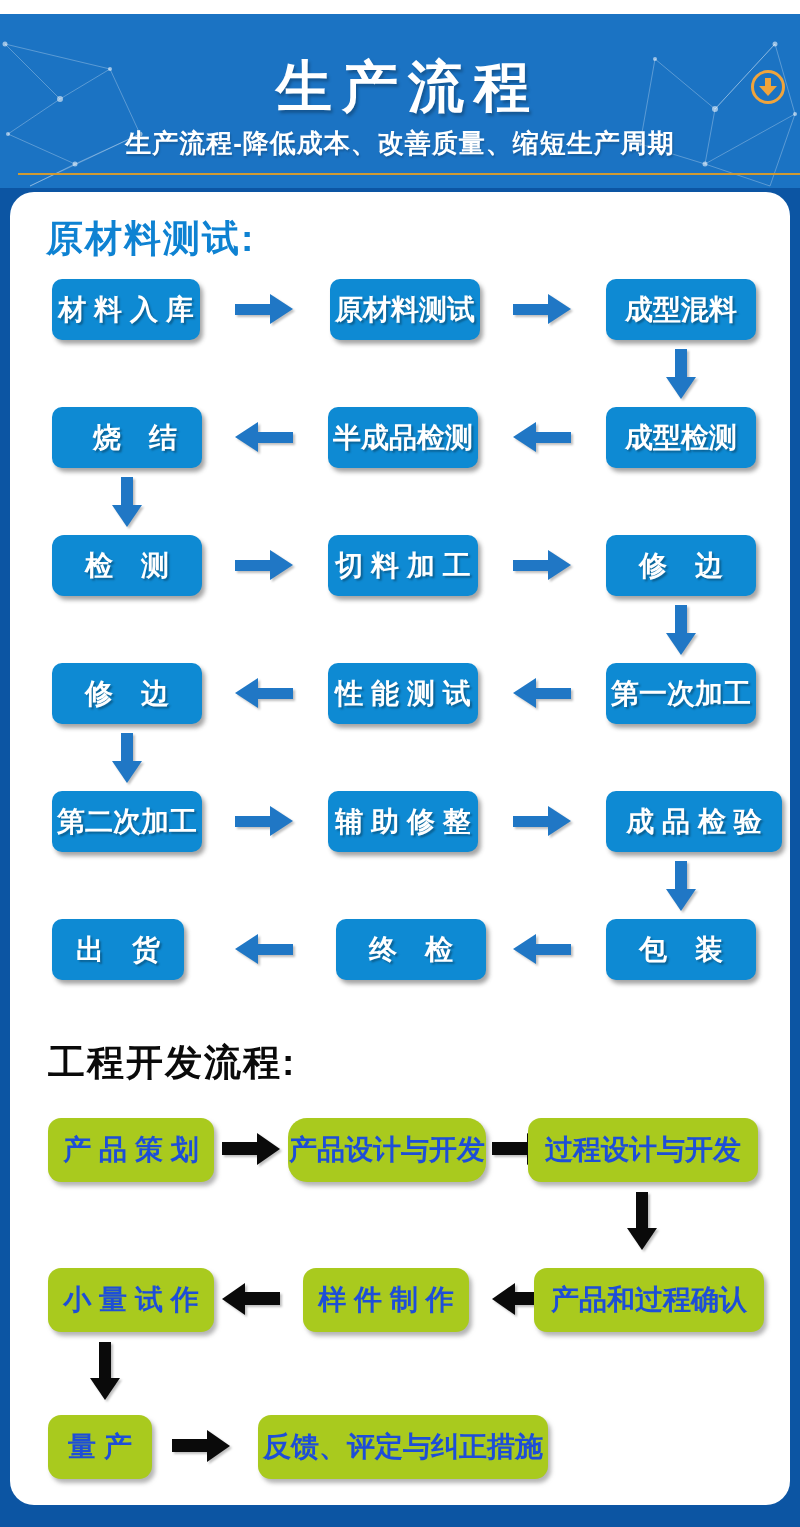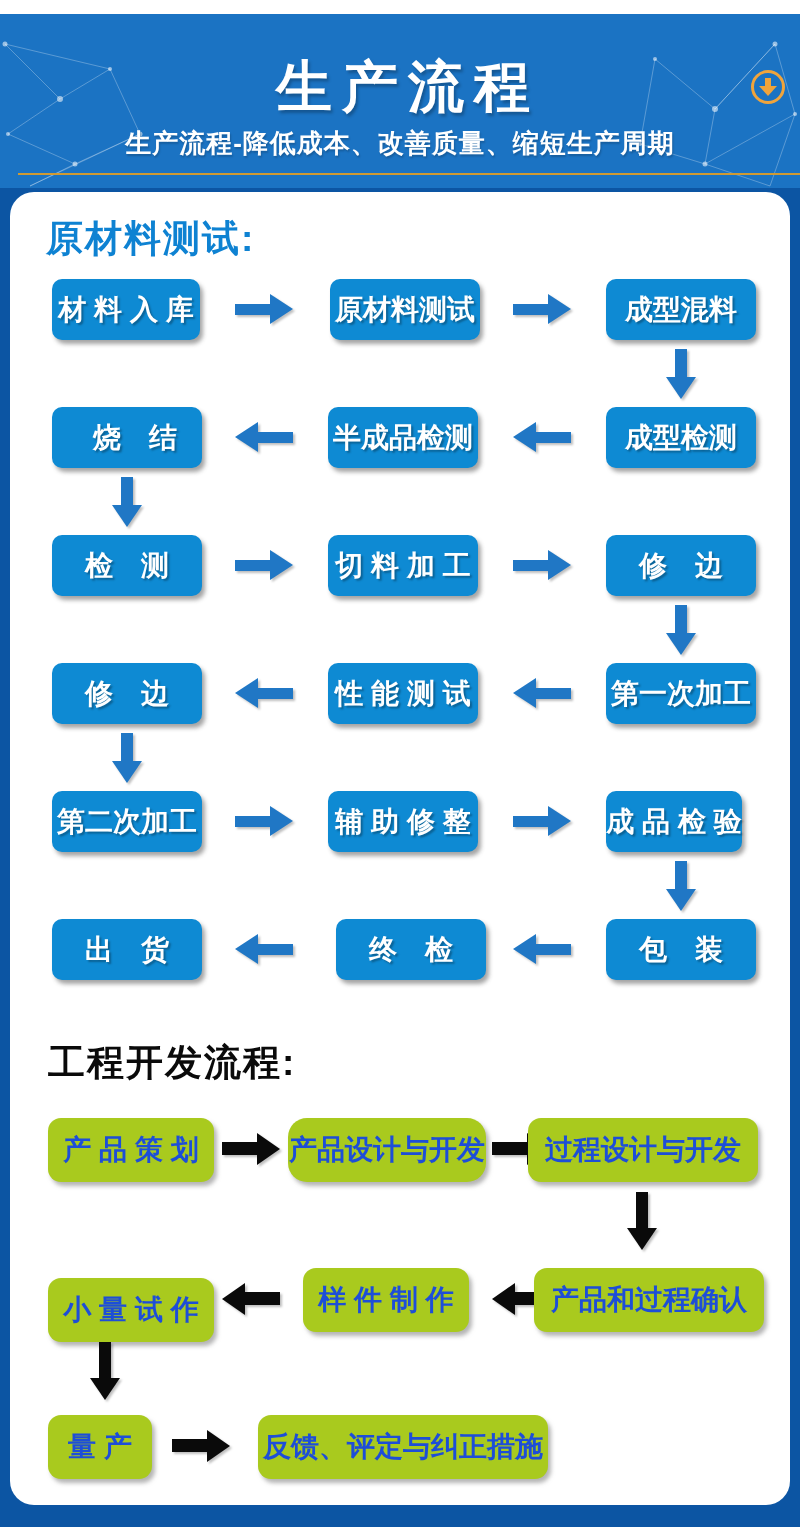--- a/index.html
+++ b/index.html
@@ -140,21 +140,21 @@
     <div class="arrow-h left" style="left:503px;top:230px;">
         <span class="shaft"></span>
         <span class="head"></span>
       </div>
     <div class="box blue" style="left:596px;top:215px;width:150px;">成型检测</div>
     <div class="arrow-v" style="left:102px;top:285px;">
         <span class="shaft"></span>
         <span class="head"></span>
       </div>
 
-    <div class="box blue" style="left:42px;top:343px;width:150px;">检　测</div>
+    <div class="box blue" style="left:42px;top:343px;width:150px;border-radius:12px;">检　测</div>
     <div class="arrow-h right" style="left:225px;top:358px;">
         <span class="shaft"></span>
         <span class="head"></span>
       </div>
     <div class="box blue" style="left:318px;top:343px;width:150px;">切 料 加 工</div>
     <div class="arrow-h right" style="left:503px;top:358px;">
         <span class="shaft"></span>
         <span class="head"></span>
       </div>
     <div class="box blue" style="left:596px;top:343px;width:150px;">修　边</div>
@@ -182,27 +182,27 @@
     <div class="box blue" style="left:42px;top:599px;width:150px;">第二次加工</div>
     <div class="arrow-h right" style="left:225px;top:614px;">
         <span class="shaft"></span>
         <span class="head"></span>
       </div>
     <div class="box blue" style="left:318px;top:599px;width:150px;">辅 助 修 整</div>
     <div class="arrow-h right" style="left:503px;top:614px;">
         <span class="shaft"></span>
         <span class="head"></span>
       </div>
-    <div class="box blue" style="left:596px;top:599px;width:136px;">成 品 检 验</div>
+    <div class="box blue" style="left:596px;top:599px;width:176px;">成 品 检 验</div>
     <div class="arrow-v" style="left:656px;top:669px;">
         <span class="shaft"></span>
         <span class="head"></span>
       </div>
 
-    <div class="box blue" style="left:42px;top:727px;width:150px;">出　货</div>
+    <div class="box blue" style="left:42px;top:727px;width:132px;">出　货</div>
     <div class="arrow-h left" style="left:225px;top:742px;">
         <span class="shaft"></span>
         <span class="head"></span>
       </div>
     <div class="box blue" style="left:318px;top:727px;width:150px;margin-left:8px;">终　检</div>
     <div class="arrow-h left" style="left:503px;top:742px;">
         <span class="shaft"></span>
         <span class="head"></span>
       </div>
     <div class="box blue" style="left:596px;top:727px;width:150px;">包　装</div>
@@ -218,21 +218,21 @@
     <div class="arrow-h black right" style="left:482px;top:941px;">
         <span class="shaft"></span>
         <span class="head"></span>
       </div>
     <div class="box green" style="left:518px;top:926px;width:230px;">过程设计与开发</div>
     <div class="arrow-v black" style="left:617px;top:1000px;">
         <span class="shaft"></span>
         <span class="head"></span>
       </div>
 
-    <div class="box green" style="left:38px;top:1076px;width:166px;margin-top:10px;">小 量 试 作</div>
+    <div class="box green" style="left:38px;top:1076px;width:166px;">小 量 试 作</div>
     <div class="arrow-h black left" style="left:212px;top:1091px;">
         <span class="shaft"></span>
         <span class="head"></span>
       </div>
     <div class="box green" style="left:293px;top:1076px;width:166px;">样 件 制 作</div>
     <div class="arrow-h black left" style="left:482px;top:1091px;">
         <span class="shaft"></span>
         <span class="head"></span>
       </div>
     <div class="box green" style="left:524px;top:1076px;width:230px;">产品和过程确认</div>

